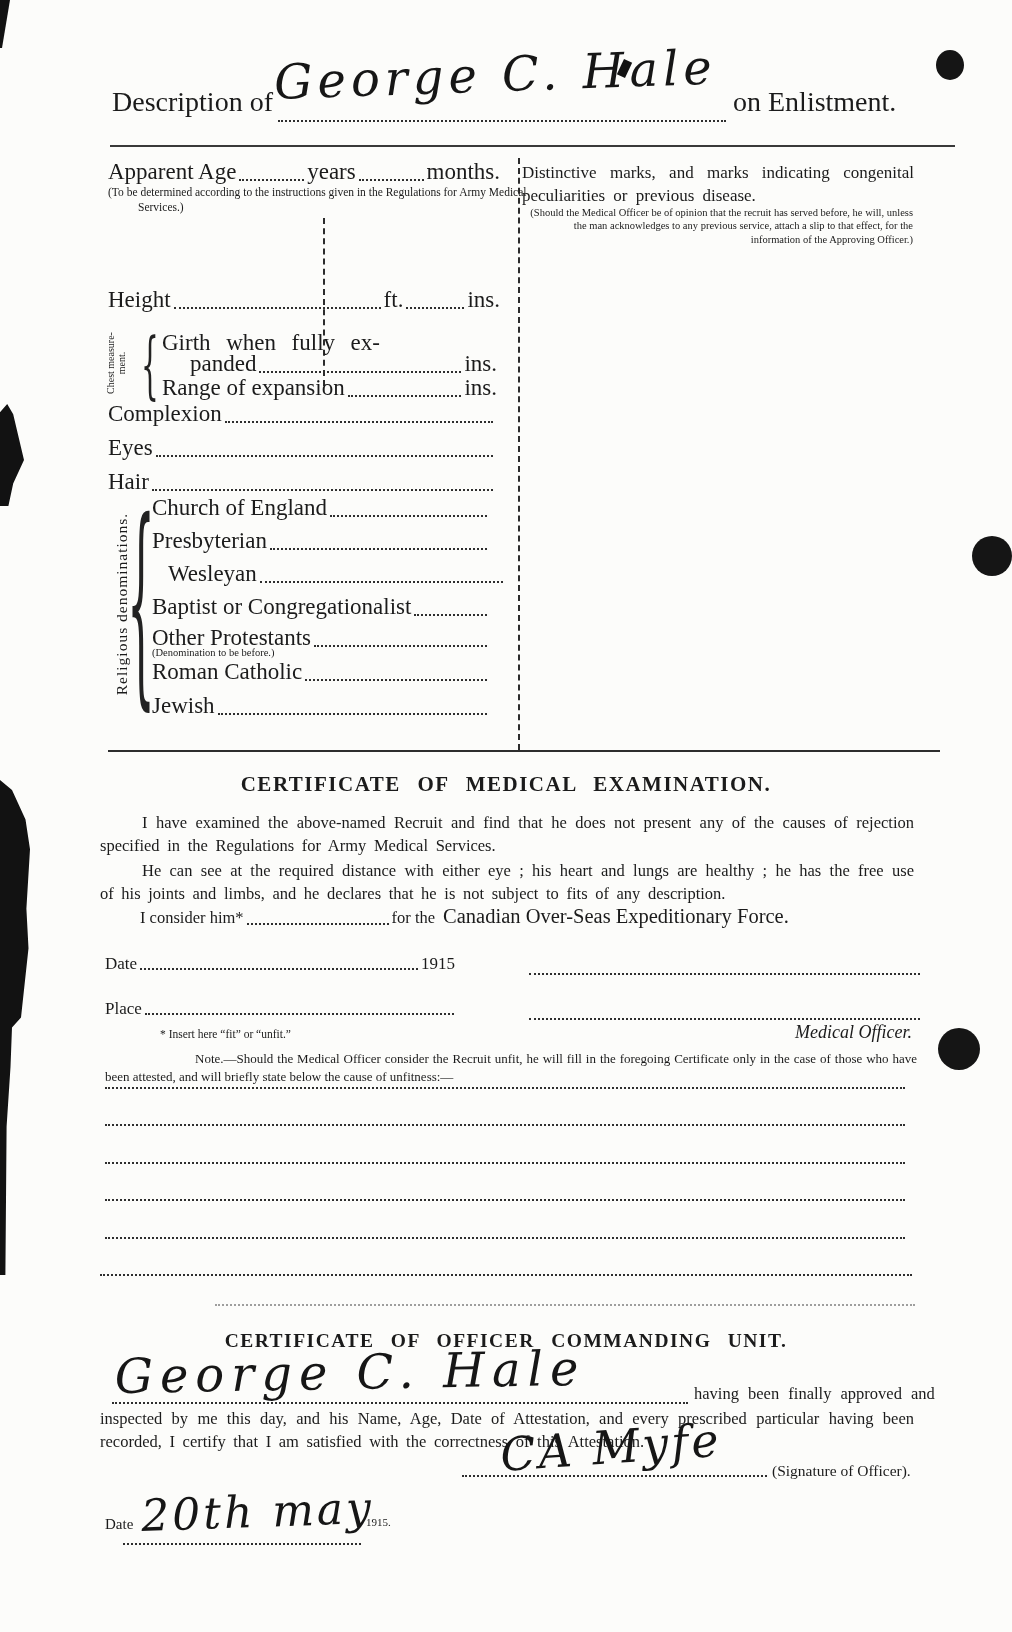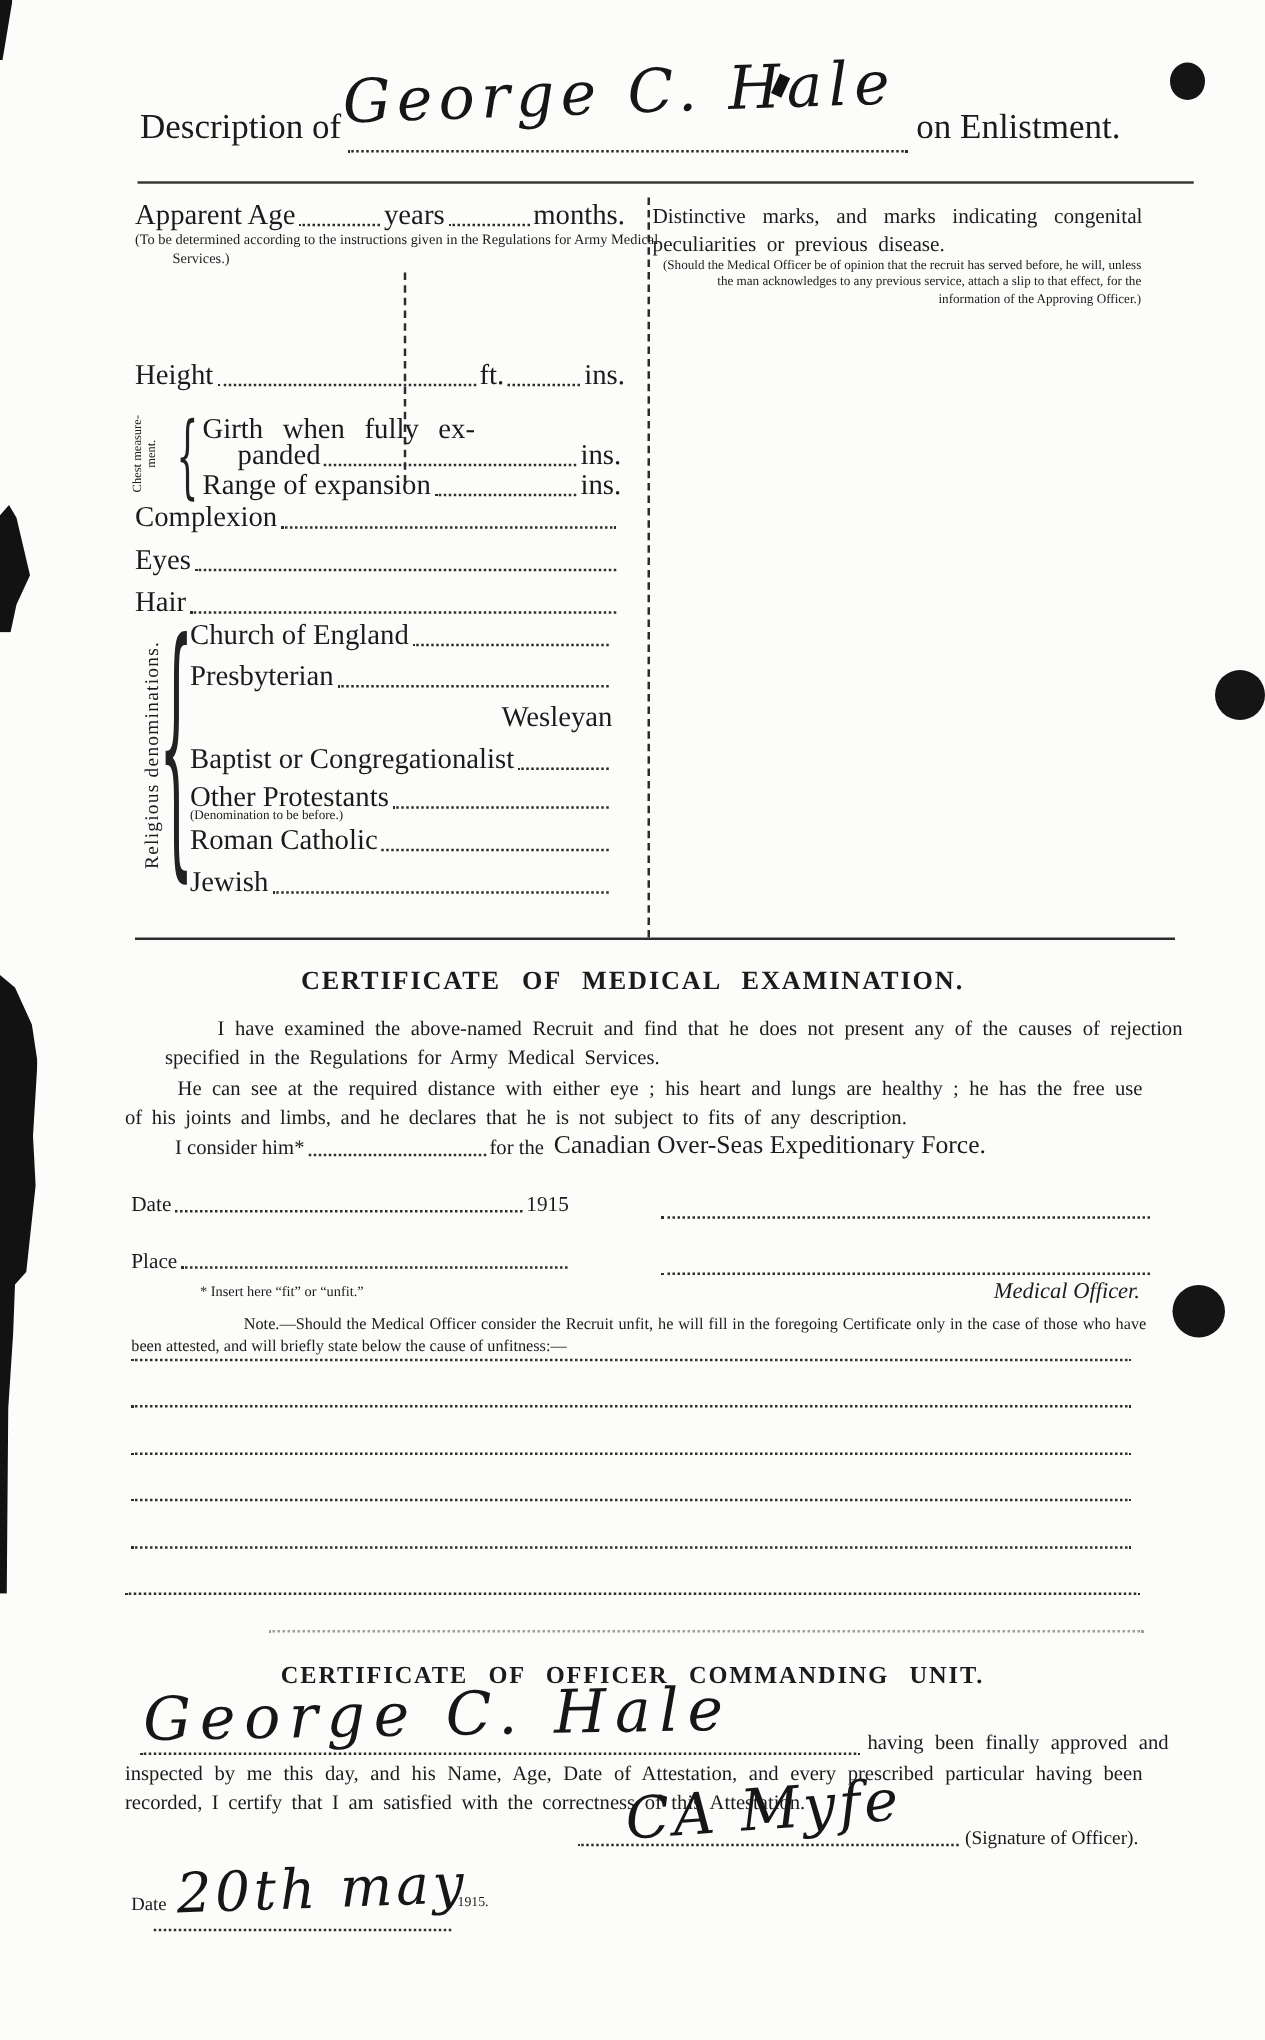--- a/index.html
+++ b/index.html
@@ -115,21 +115,21 @@
   <div class="rel-label">Religious denominations.</div>
   <span class="brace" style="left:127px;top:492px;font-size:44px;transform:scaleY(5.0);">{</span>
   <div class="row t18" style="left:152px;top:496px;width:338px;">
     <span class="lbl">Church of England</span>
     <span class="dots"></span>
   </div>
   <div class="row t18" style="left:152px;top:529px;width:338px;">
     <span class="lbl">Presbyterian</span>
     <span class="dots"></span>
   </div>
-  <div class="row t18" style="left:152px;top:562px;width:338px;flex-direction:column;">
+  <div class="row t18" style="left:168px;top:562px;width:338px;">
     <span class="lbl">Wesleyan</span>
     <span class="dots"></span>
   </div>
   <div class="row t18" style="left:152px;top:595px;width:338px;">
     <span class="lbl">Baptist or Congregationalist</span>
     <span class="dots"></span>
   </div>
   <div class="row t18" style="left:152px;top:626px;width:338px;">
     <span class="lbl">Other Protestants</span>
     <span class="dots"></span>
@@ -143,21 +143,21 @@
     <span class="lbl">Jewish</span>
     <span class="dots"></span>
   </div>
 
   <div class="abs t17" style="left:522px;top:162px;width:392px;text-align:justify;word-spacing:4px;line-height:1.35;">Distinctive marks, and marks indicating congenital peculiarities or previous disease.</div>
   <div class="abs tiny" style="left:527px;top:206px;width:386px;text-align:right;">(Should the Medical Officer be of opinion that the recruit has served before, he will, unless the man acknowledges to any previous service, attach a slip to that effect, for the information of the Approving Officer.)</div>
 
   <div class="hline" style="left:108px;top:750px;width:832px;opacity:.9;"></div>
 
   <div class="abs heading" style="left:100px;top:772px;width:812px;font-size:21px;">CERTIFICATE OF MEDICAL EXAMINATION.</div>
-  <div class="abs para" style="left:100px;top:812px;width:814px;text-indent:42px;margin-left:32px;">I have examined the above-named Recruit and find that he does not present any of the causes of rejection specified in the Regulations for Army Medical Services.</div>
+  <div class="abs para" style="left:100px;top:812px;width:814px;text-indent:42px;">I have examined the above-named Recruit and find that he does not present any of the causes of rejection specified in the Regulations for Army Medical Services.</div>
   <div class="abs para" style="left:100px;top:860px;width:814px;text-indent:42px;">He can see at the required distance with either eye ; his heart and lungs are healthy ; he has the free use of his joints and limbs, and he declares that he is not subject to fits of any description.</div>
 
   <div class="row" style="left:140px;top:906px;width:690px;">
     <span class="lbl t16">I consider him*</span>
     <span class="dots fixed" style="width:142px;"></span>
     <span class="lbl t16">for the</span>
     <span class="lbl" style="font-size:20.5px;padding-left:8px;">Canadian Over-Seas Expeditionary Force.</span>
   </div>
 
   <div class="row t17" style="left:105px;top:955px;width:350px;">

